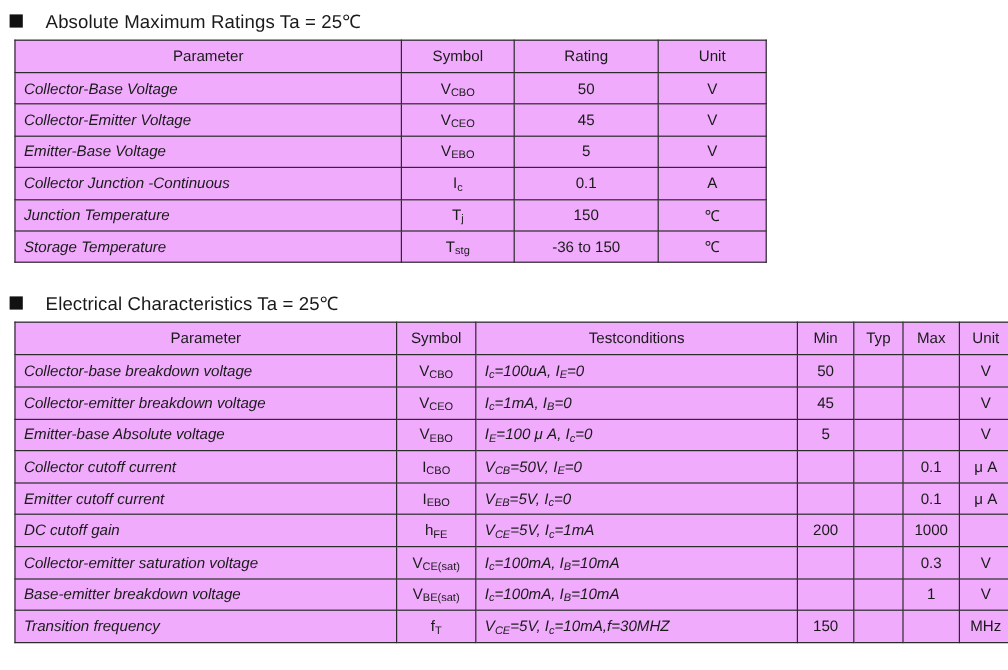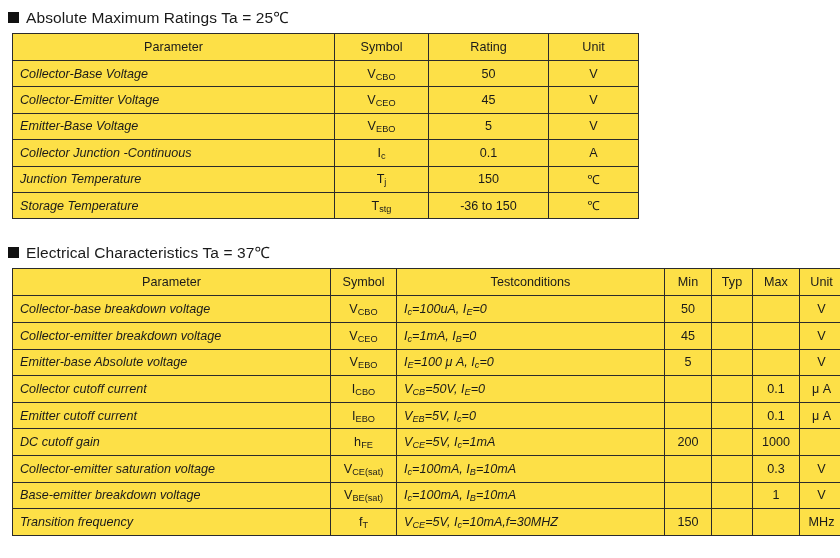--- a/index.html
+++ b/index.html
@@ -18,38 +18,38 @@
     position: relative;
     width: 840px;
     height: 558px;
     padding: 0;
   }
 
   
   .section-head {
     display: flex;
     align-items: center;
-    gap: 7px;
+    gap: 19px;
     font-size: 15.5px;
     color: #1a1a1a;
     letter-spacing: 0.1px;
   }
   .sq-marker {
     width: 11px;
     height: 11px;
     background: #111111;
     display: inline-block;
     flex: 0 0 auto;
   }
 
   
   table {
     border-collapse: collapse;
     table-layout: fixed;
-    background: #fde047;
+    background: #f0abfc;
   }
   table, th, td {
     border: 1px solid #2b2b2b;
   }
   th, td {
     font-weight: normal;
     font-size: 12.6px;
     color: #1a1a1a;
     padding: 0 5px;
     height: 25.4px;
@@ -150,21 +150,21 @@
         <td class="l">Storage Temperature</td>
         <td class="c"><span>T</span><sub>stg</sub></td>
         <td class="c">-36 to 150</td>
         <td class="c">℃</td>
       </tr>
     </tbody>
   </table>
 
   <div class="section-head head-2">
     <span class="sq-marker"></span>
-    <span>Electrical Characteristics Ta = 37℃</span>
+    <span>Electrical Characteristics Ta = 25℃</span>
   </div>
 
   <table id="ec-table">
     <colgroup>
       <col class="p">
         <col class="s">
         <col class="t">
         <col class="mn">
         <col class="ty">
         <col class="mx">

